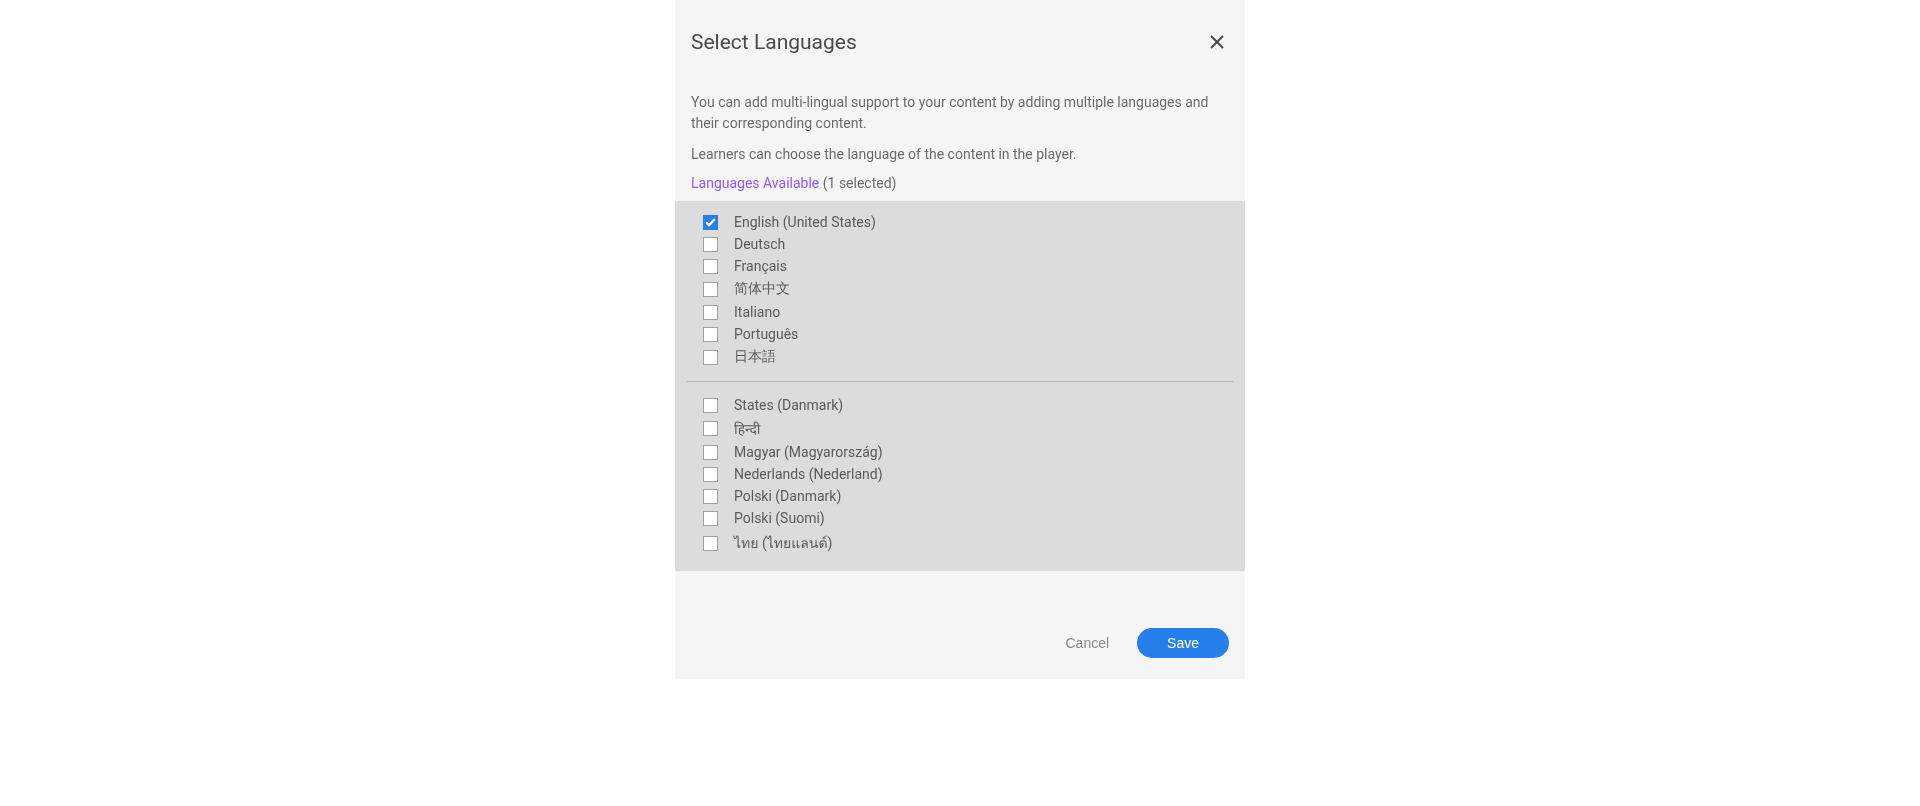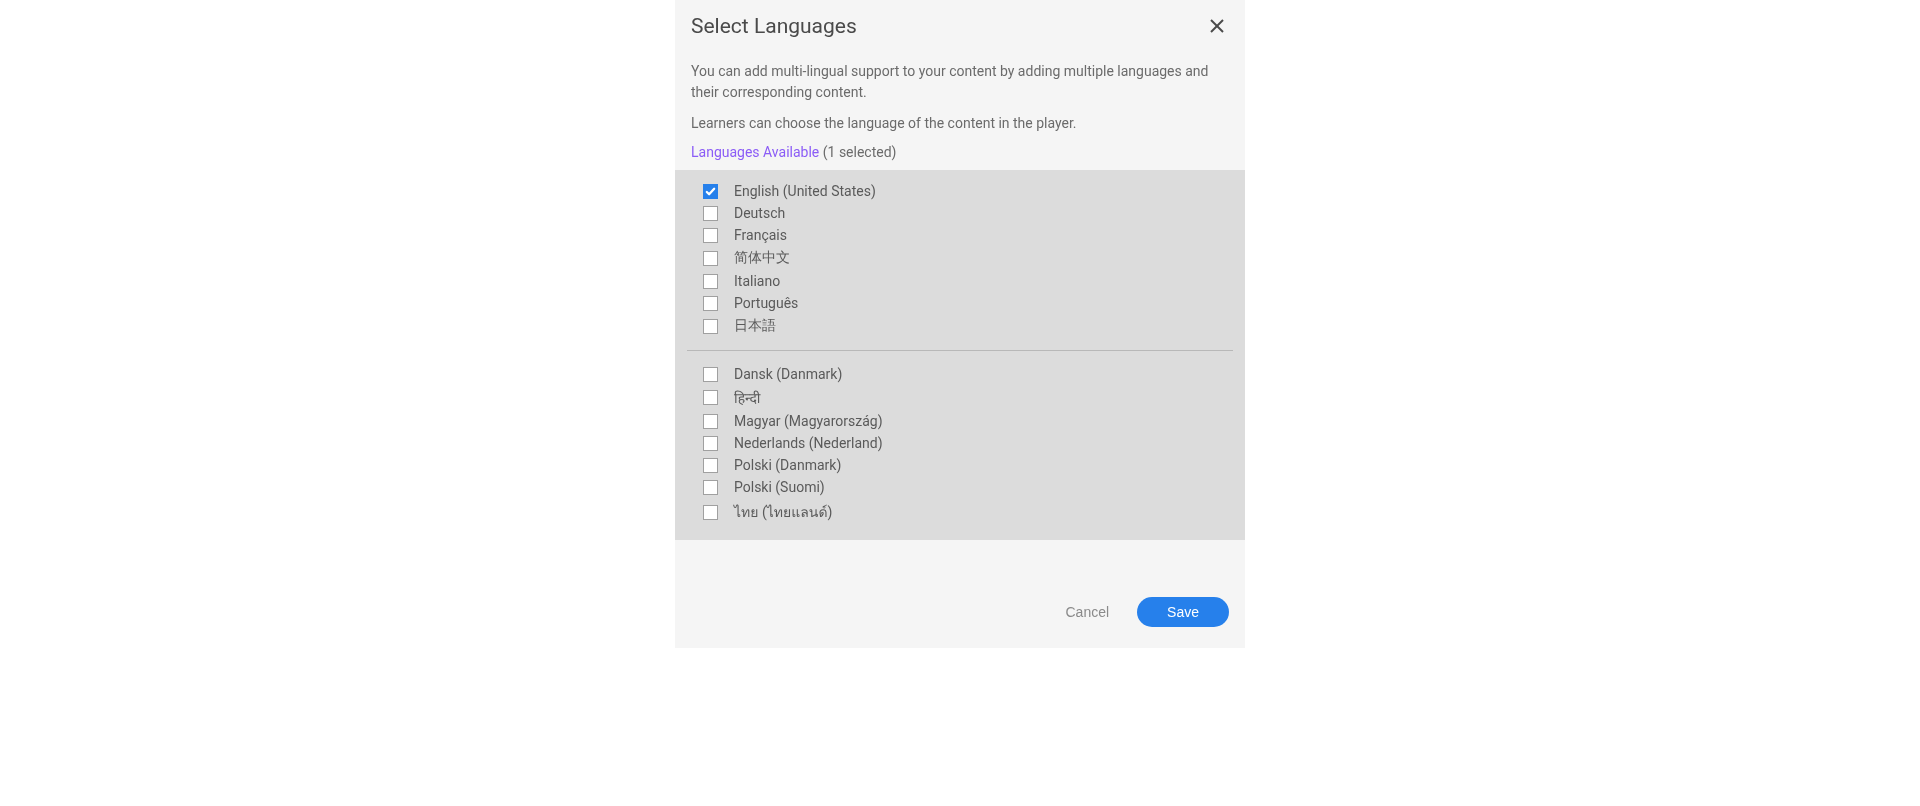--- a/index.html
+++ b/index.html
@@ -19,21 +19,21 @@
     .modal {
       width: 570px;
       background: #f5f5f5;
       margin-top: 0;
       padding-bottom: 20px;
     }
     .modal-header {
       display: flex;
       justify-content: space-between;
       align-items: center;
-      padding: 14px 16px 10px 16px;
+      padding: 30px 16px 10px 16px;
     }
     .modal-title {
       font-size: 21px;
       font-weight: 400;
       color: #4a4a4a;
     }
     .close-btn {
       background: none;
       border: none;
       cursor: pointer;
@@ -47,21 +47,21 @@
       width: 16px;
       height: 16px;
     }
     .modal-body {
       padding: 0 16px;
     }
     .description {
       font-size: 14px;
       color: #6b6b6b;
       line-height: 1.5;
-      margin-top: 13px;
+      margin-top: 28px;
     }
     .description2 {
       font-size: 14px;
       color: #6b6b6b;
       line-height: 1.5;
       margin-top: 10px;
     }
     .languages-header {
       font-size: 14px;
       color: #6b6b6b;
@@ -192,21 +192,21 @@
           </div>
           <div class="language-item">
             <div class="checkbox"></div>
             <span class="language-label">日本語</span>
           </div>
         </div>
       <hr class="divider">
       <div id="group2">
           <div class="language-item">
             <div class="checkbox"></div>
-            <span class="language-label">Dansk (Danmark)</span>
+            <span class="language-label">States (Danmark)</span>
           </div>
           <div class="language-item">
             <div class="checkbox"></div>
             <span class="language-label">हिन्दी</span>
           </div>
           <div class="language-item">
             <div class="checkbox"></div>
             <span class="language-label">Magyar (Magyarország)</span>
           </div>
           <div class="language-item">

